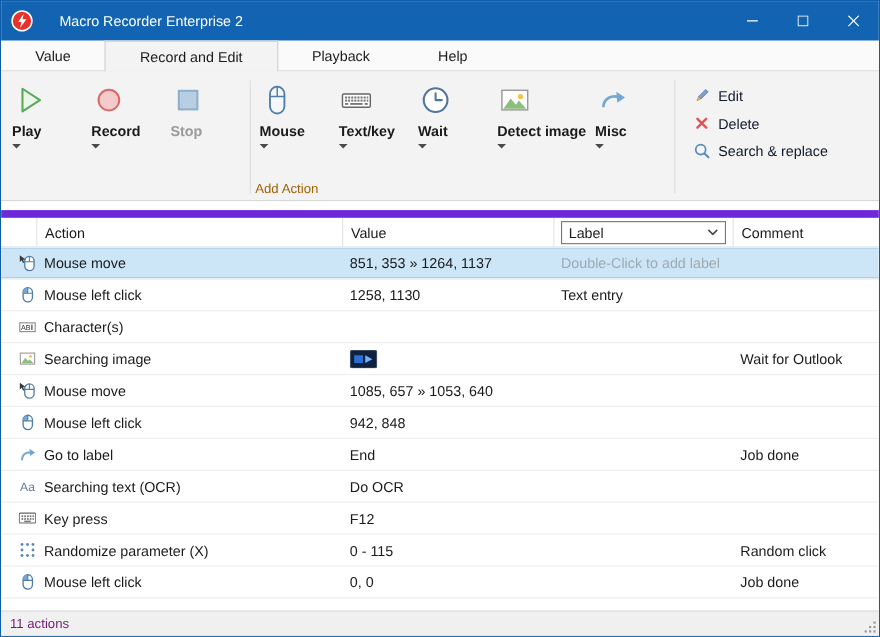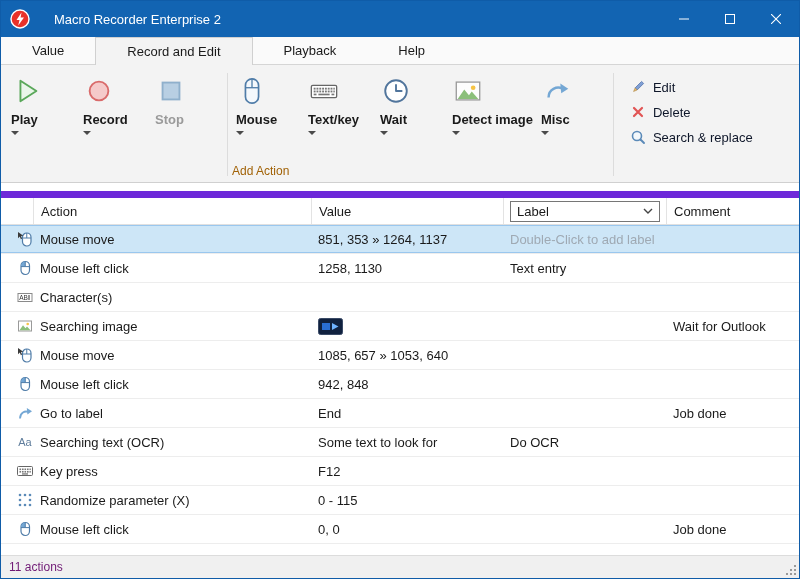--- a/index.html
+++ b/index.html
@@ -385,21 +385,20 @@
     <span class="td col-label"></span>
     <span class="td col-comment">Job done</span>
   </div>
         <div class="tr">
     <span class="td col-icon icon16">
             <svg width="16" height="16" viewBox="0 0 16 16">
               <text x="8" y="12" font-size="11" text-anchor="middle" fill="#5f7d9c" font-family="Liberation Sans, sans-serif">Aa</text>
             </svg>
           </span>
     <span class="td col-action">Searching text (OCR)</span>
-    <span class="td col-value">Some text to look for</span>
     <span class="td col-label">Do OCR</span>
     <span class="td col-comment"></span>
   </div>
         <div class="tr">
     <span class="td col-icon icon16">
             <svg width="16" height="16" viewBox="0 0 16 16">
               <rect x="0.5" y="3.5" width="15" height="9" rx="1" fill="#ffffff" stroke="#666666" stroke-width="1"></rect>
               <g fill="#777777">
                 <rect x="2.5" y="5.5" width="1.6" height="1.6"></rect>
                 <rect x="5" y="5.5" width="1.6" height="1.6"></rect>
@@ -431,20 +430,21 @@
                 <circle cx="13" cy="8" r="1.3"></circle>
                 <circle cx="3" cy="13" r="1.3"></circle>
                 <circle cx="8" cy="13" r="1.3"></circle>
                 <circle cx="13" cy="13" r="1.3"></circle>
               </g>
             </svg>
           </span>
     <span class="td col-action">Randomize parameter (X)</span>
     <span class="td col-value">0 - 115</span>
     <span class="td col-label"></span>
+    <span class="td col-comment">Random click</span>
   </div>
         <div class="tr">
     <span class="td col-icon icon16">
             <svg width="16" height="16" viewBox="0 0 16 16">
               <rect x="4" y="1.5" width="8.5" height="13" rx="4.2" fill="#ffffff" stroke="#4f7ca8" stroke-width="1.2"></rect>
               <path d="M8.25 1.5 a4.2 4.2 0 0 0 -4.25 4.2 V6.6 H8.25 Z" fill="#74a7d4"></path>
               <line x1="8.25" y1="1.5" x2="8.25" y2="6.6" stroke="#4f7ca8" stroke-width="1"></line>
               <line x1="4" y1="6.6" x2="12.5" y2="6.6" stroke="#4f7ca8" stroke-width="1"></line>
             </svg>
           </span>

